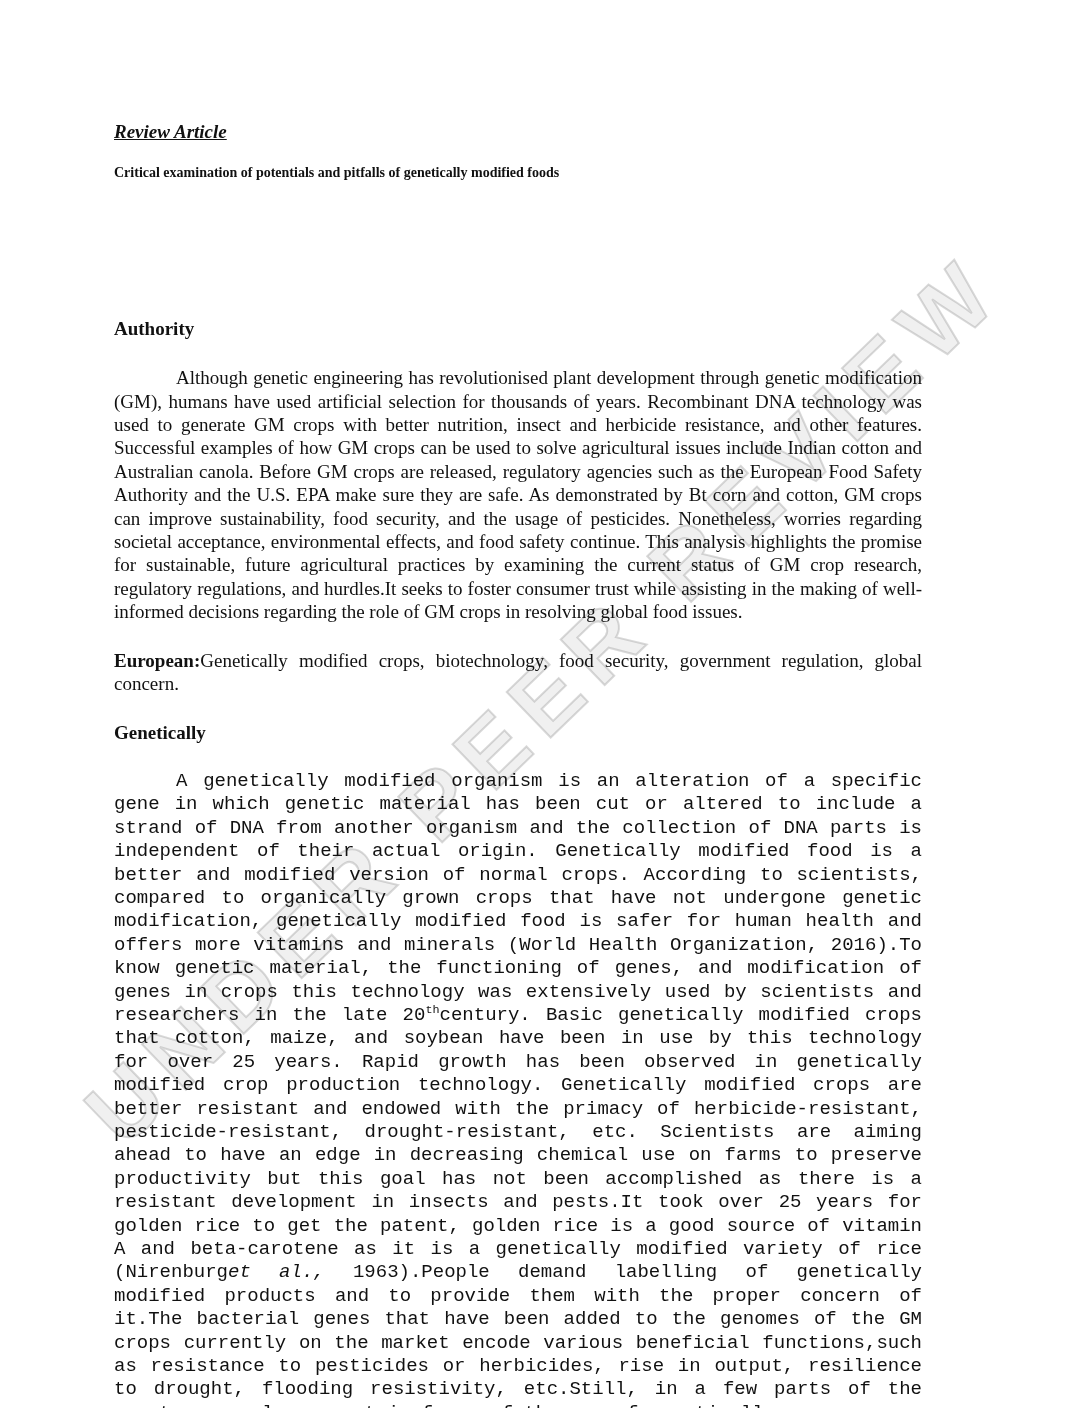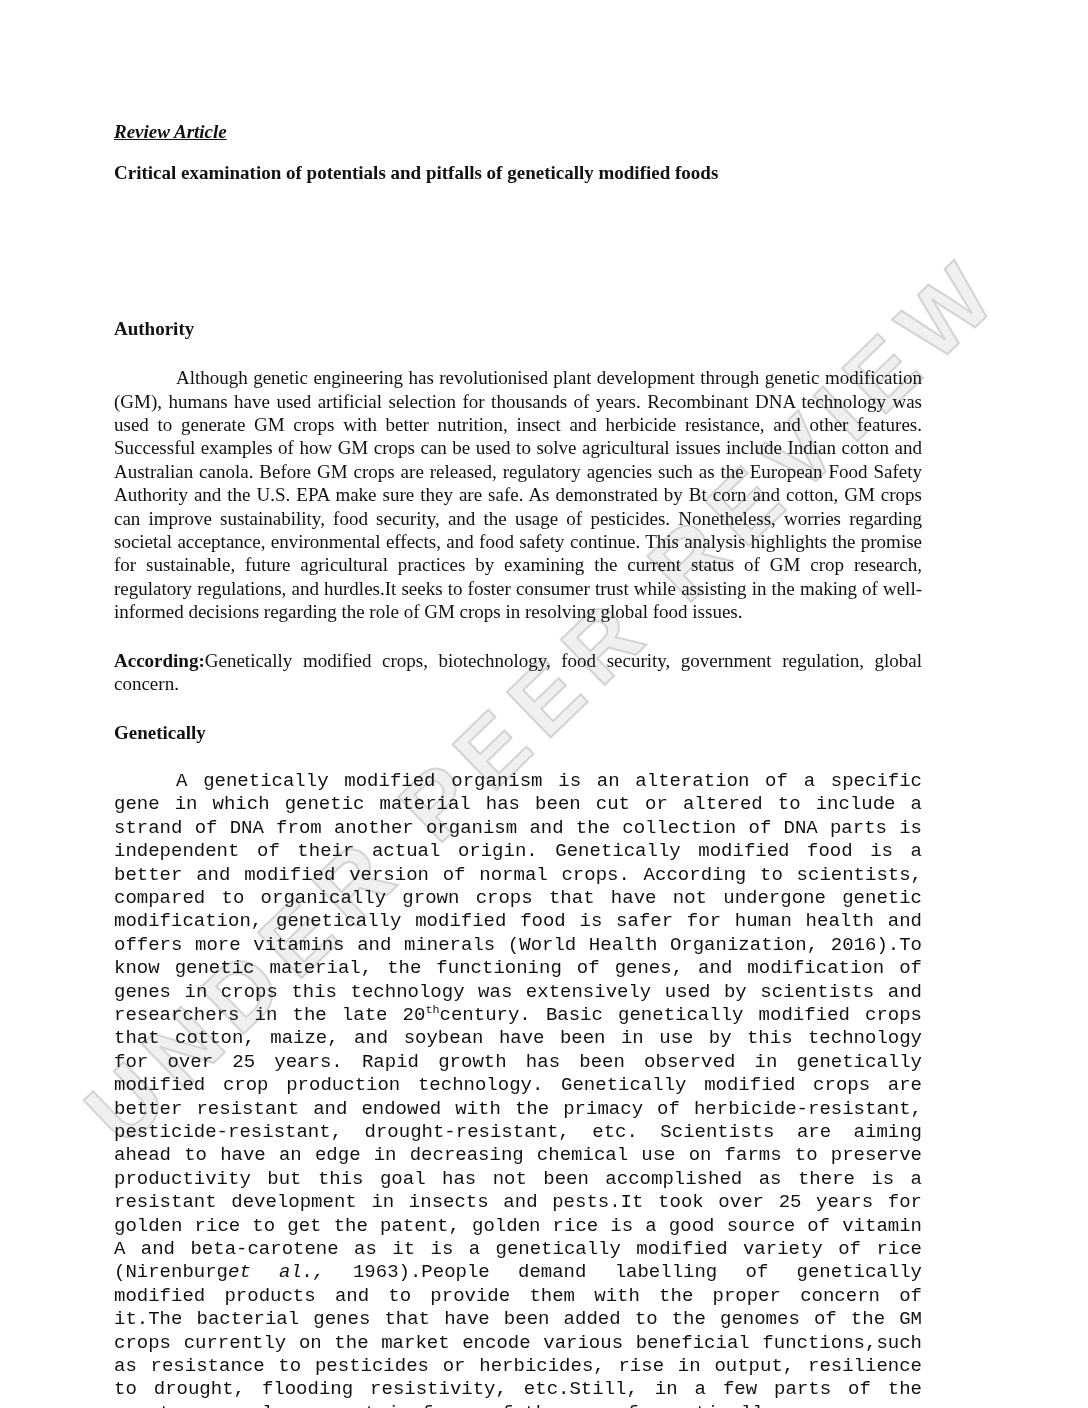--- a/index.html
+++ b/index.html
@@ -42,21 +42,21 @@
     line-height: 23.4px;
   }
   .review-article {
     margin: 0 0 18px 0;
     font-weight: bold;
     font-style: italic;
     text-decoration: underline;
   }
   .title {
     margin: 0 0 132px 0;
-    font-size: 19px;
+    font-size: 14px;
     font-weight: bold;
     line-height: 23.4px;
   }
   .heading {
     margin: 0 0 26px 0;
     font-size: 19px;
     font-weight: bold;
     line-height: 23.4px;
   }
   .body {
@@ -94,20 +94,20 @@
   <div class="content">
 
     <p class="review-article">Review Article</p>
 
     <h1 class="title">Critical examination of potentials and pitfalls of genetically modified foods</h1>
 
     <h2 class="heading">Authority</h2>
 
     <p class="body indent abstract-para">Although genetic engineering has revolutionised plant development through genetic modification (GM), humans have used artificial selection for thousands of years. Recombinant DNA technology was used to generate GM crops with better nutrition, insect and herbicide resistance, and other features. Successful examples of how GM crops can be used to solve agricultural issues include Indian cotton and Australian canola. Before GM crops are released, regulatory agencies such as the European Food Safety Authority and the U.S. EPA make sure they are safe. As demonstrated by Bt corn and cotton, GM crops can improve sustainability, food security, and the usage of pesticides. Nonetheless, worries regarding societal acceptance, environmental effects, and food safety continue. This analysis highlights the promise for sustainable, future agricultural practices by examining the current status of GM crop research, regulatory regulations, and hurdles.It seeks to foster consumer trust while assisting in the making of well-informed decisions regarding the role of GM crops in resolving global food issues.</p>
 
-    <p class="body keywords-para"><span class="kw-label">According:</span><span>Genetically modified crops, biotechnology, food security, government regulation, global concern.</span></p>
+    <p class="body keywords-para"><span class="kw-label">European:</span><span>Genetically modified crops, biotechnology, food security, government regulation, global concern.</span></p>
 
     <h2 class="heading">Genetically</h2>
 
     <p class="body indent intro-para"><span>A genetically modified organism is an alteration of a specific gene in which genetic material has been cut or altered to include a strand of DNA from another organism and the collection of DNA parts is independent of their actual origin. Genetically modified food is a better and modified version of normal crops. According to scientists, compared to organically grown crops that have not undergone genetic modification, genetically modified food is safer for human health and offers more vitamins and minerals (World Health Organization, 2016).To know genetic material, the functioning of genes, and modification of genes in crops this technology was extensively used by scientists and researchers in the late 20</span><sup>th</sup><span>century. Basic genetically modified crops that cotton, maize, and soybean have been in use by this technology for over 25 years. Rapid growth has been observed in genetically modified crop production technology. Genetically modified crops are better resistant and endowed with the primacy of herbicide-resistant, pesticide-resistant, drought-resistant, etc. Scientists are aiming ahead to have an edge in decreasing chemical use on farms to preserve productivity but this goal has not been accomplished as there is a resistant development in insects and pests.It took over 25 years for golden rice to get the patent, golden rice is a good source of vitamin A and beta-carotene as it is a genetically modified variety of rice (Nirenburg</span><em>et al.,</em><span> 1963).People demand labelling of genetically modified products and to provide them with the proper concern of it.The bacterial genes that have been added to the genomes of the GM crops currently on the market encode various beneficial functions,such as resistance to pesticides or herbicides, rise in output, resilience to drought, flooding resistivity, etc.Still, in a few parts of the country, people are not in favourof the use of genetically</span></p>
 
   </div>
 </div>
 
 </body></html>

